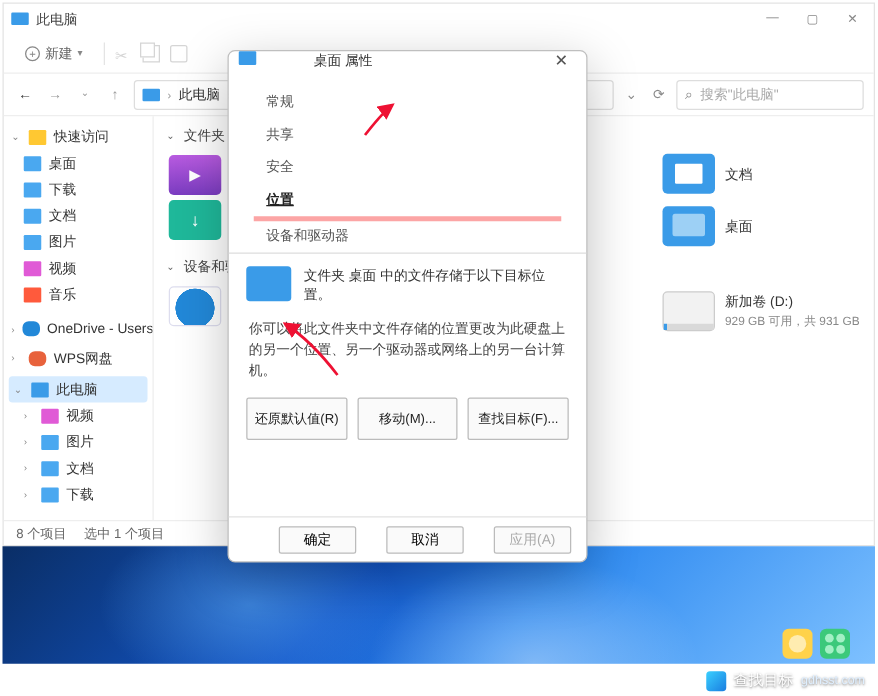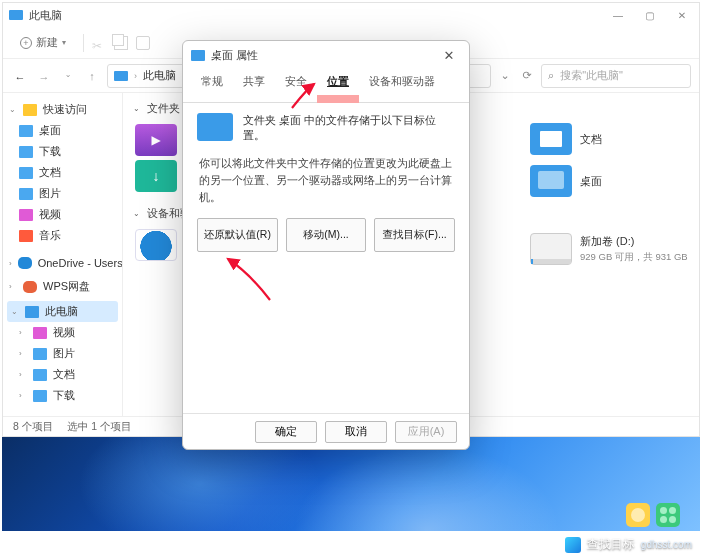--- a/index.html
+++ b/index.html
@@ -69,36 +69,36 @@
   .t-desk::after { content: ""; position: absolute; inset: 6px 8px 8px 8px; background: #9dd0f5; border-radius: 2px; }
   .t-wps { background: radial-gradient(circle at 50% 55%, #2288d8 60%, #fff 61%); border: 1px solid #dde; }
   .t-disk { background: #f2f2f2; border: 1px solid #ccc; }
   .t-disk::after { content: ""; position: absolute; left: 0; right: 0; bottom: 0; height: 5px; background: linear-gradient(to right,#3a9be8 6%, #d9d9d9 6%); }
   .disk-meta { font-size: 9.5px; color: #888; margin-top: 2px; }
   
   .statusbar { height: 20px; border-top: 1px solid #eee; font-size: 10.5px; color: #666; display: flex; align-items: center; padding: 0 10px; gap: 14px; }
   
   
   .dialog { position: absolute; left: 182px; top: 40px; width: 288px; height: 410px; background: #fff; border: 1px solid #bfbfbf; border-radius: 6px; box-shadow: 0 12px 40px rgba(0,0,0,.25); display: flex; flex-direction: column; z-index: 50; }
-  .dlg-title { height: 28px; display: flex; align-items: center; padding: 0 8px; font-size: 11px; color: #333; }
+  .dlg-title { height: 28px; display: flex; padding: 0 8px; font-size: 11px; color: #333; gap: 40px; }
   .dlg-title .desk-ico { width: 14px; height: 11px; background: #3a9be8; margin-right: 6px; border-radius: 1px; }
   .dlg-title .close { margin-left: auto; font-size: 13px; color: #555; width: 24px; text-align: center; }
-  .tabs { display: flex; padding: 0 8px; font-size: 11px; color: #555; border-bottom: 1px solid #ddd; }
+  .tabs { display: flex; padding: 0 20px; font-size: 11px; color: #555; border-bottom: 1px solid #ddd; flex-direction: column; }
   .tab { padding: 5px 10px 6px; }
-  .tab.active { font-weight: 600; color: #222; border-bottom: 8px solid #fca5a5; margin-bottom: -1px; text-decoration: underline; }
+  .tab.active { font-weight: 600; color: #222; border-bottom: 4px solid #fca5a5; margin-bottom: -1px; text-decoration: underline; }
   
   .dlg-body { flex: 1; padding: 10px 14px; font-size: 11px; color: #333; }
   .info-row { display: flex; gap: 10px; align-items: flex-start; }
   .info-row .big-ico { width: 36px; height: 28px; background: #3a9be8; border-radius: 3px; flex: none; }
   .desc { margin: 12px 2px; line-height: 1.55; color: #444; }
   .path-input { width: 100%; height: 22px; border: 1px solid #bbb; border-radius: 2px; font-size: 11px; padding: 0 6px; color: #222; }
   .btn-row { display: flex; gap: 8px; margin-top: 10px; }
   .btn-row button { flex: 1; height: 34px; font-size: 10.5px; border: 1px solid #bbb; background: #fafafa; border-radius: 2px; color: #222; padding: 0; }
   
-  .dlg-footer { height: 36px; border-top: 1px solid #e2e2e2; display: flex; align-items: center; justify-content: flex-end; gap: 8px; padding: 0 12px; }
+  .dlg-footer { height: 36px; border-top: 1px solid #e2e2e2; display: flex; align-items: center; justify-content: flex-end; gap: 24px; padding: 0 12px; }
   .dlg-footer button { width: 62px; height: 22px; font-size: 11px; border: 1px solid #bbb; background: #fafafa; border-radius: 2px; }
   .dlg-footer button.disabled { color: #aaa; }
   
   
   .arrow { position: absolute; pointer-events: none; z-index: 60; }
   .arrow svg { overflow: visible; }
   
   
   .wallpaper { position: absolute; left: 2px; right: 2px; bottom: 26px; height: 94px; background: linear-gradient(135deg,#0a2e66 0%, #1356c8 40%, #2f8af0 60%, #7ec1ff 100%); overflow: hidden; }
   .wallpaper::before { content: ""; position: absolute; inset: -30px; background: radial-gradient(ellipse 220px 140px at 60% 80%, rgba(255,255,255,.35), transparent 60%), radial-gradient(ellipse 200px 120px at 30% 50%, rgba(100,180,255,.5), transparent 60%); }

